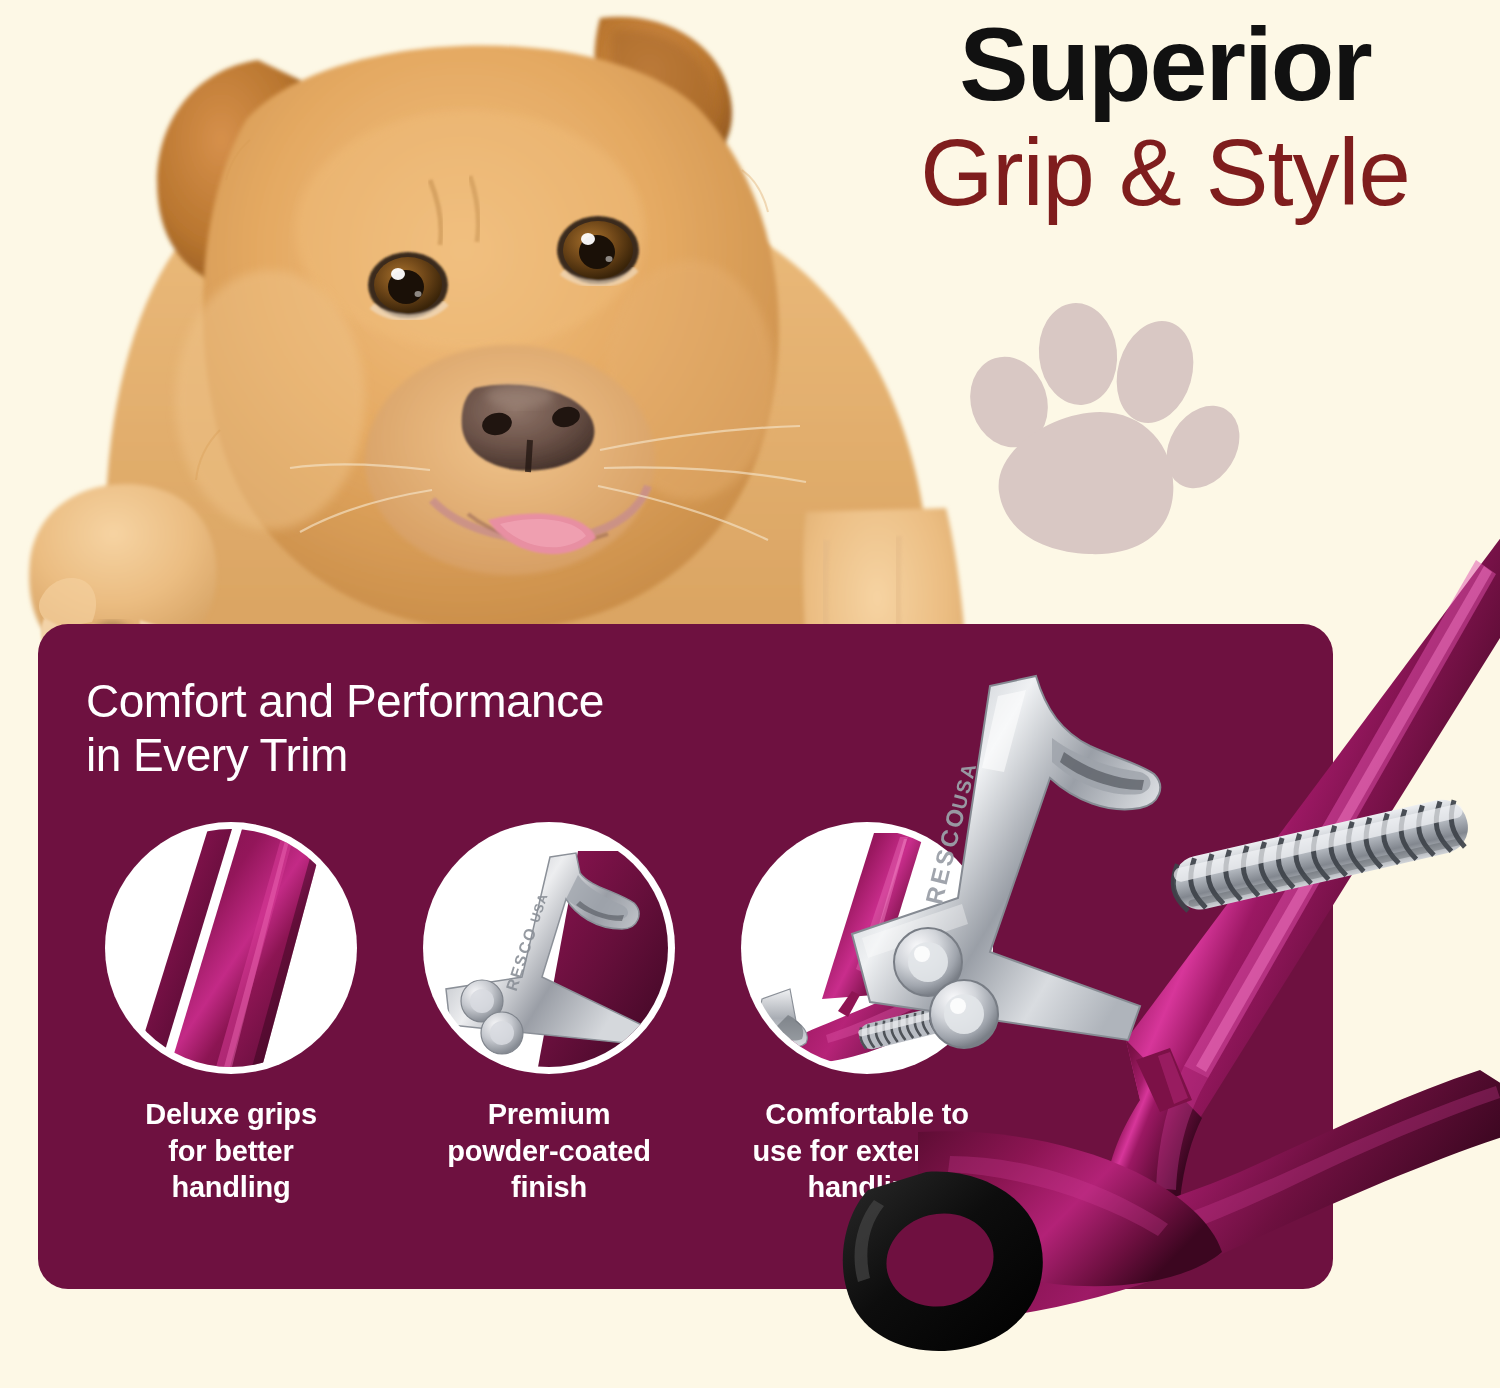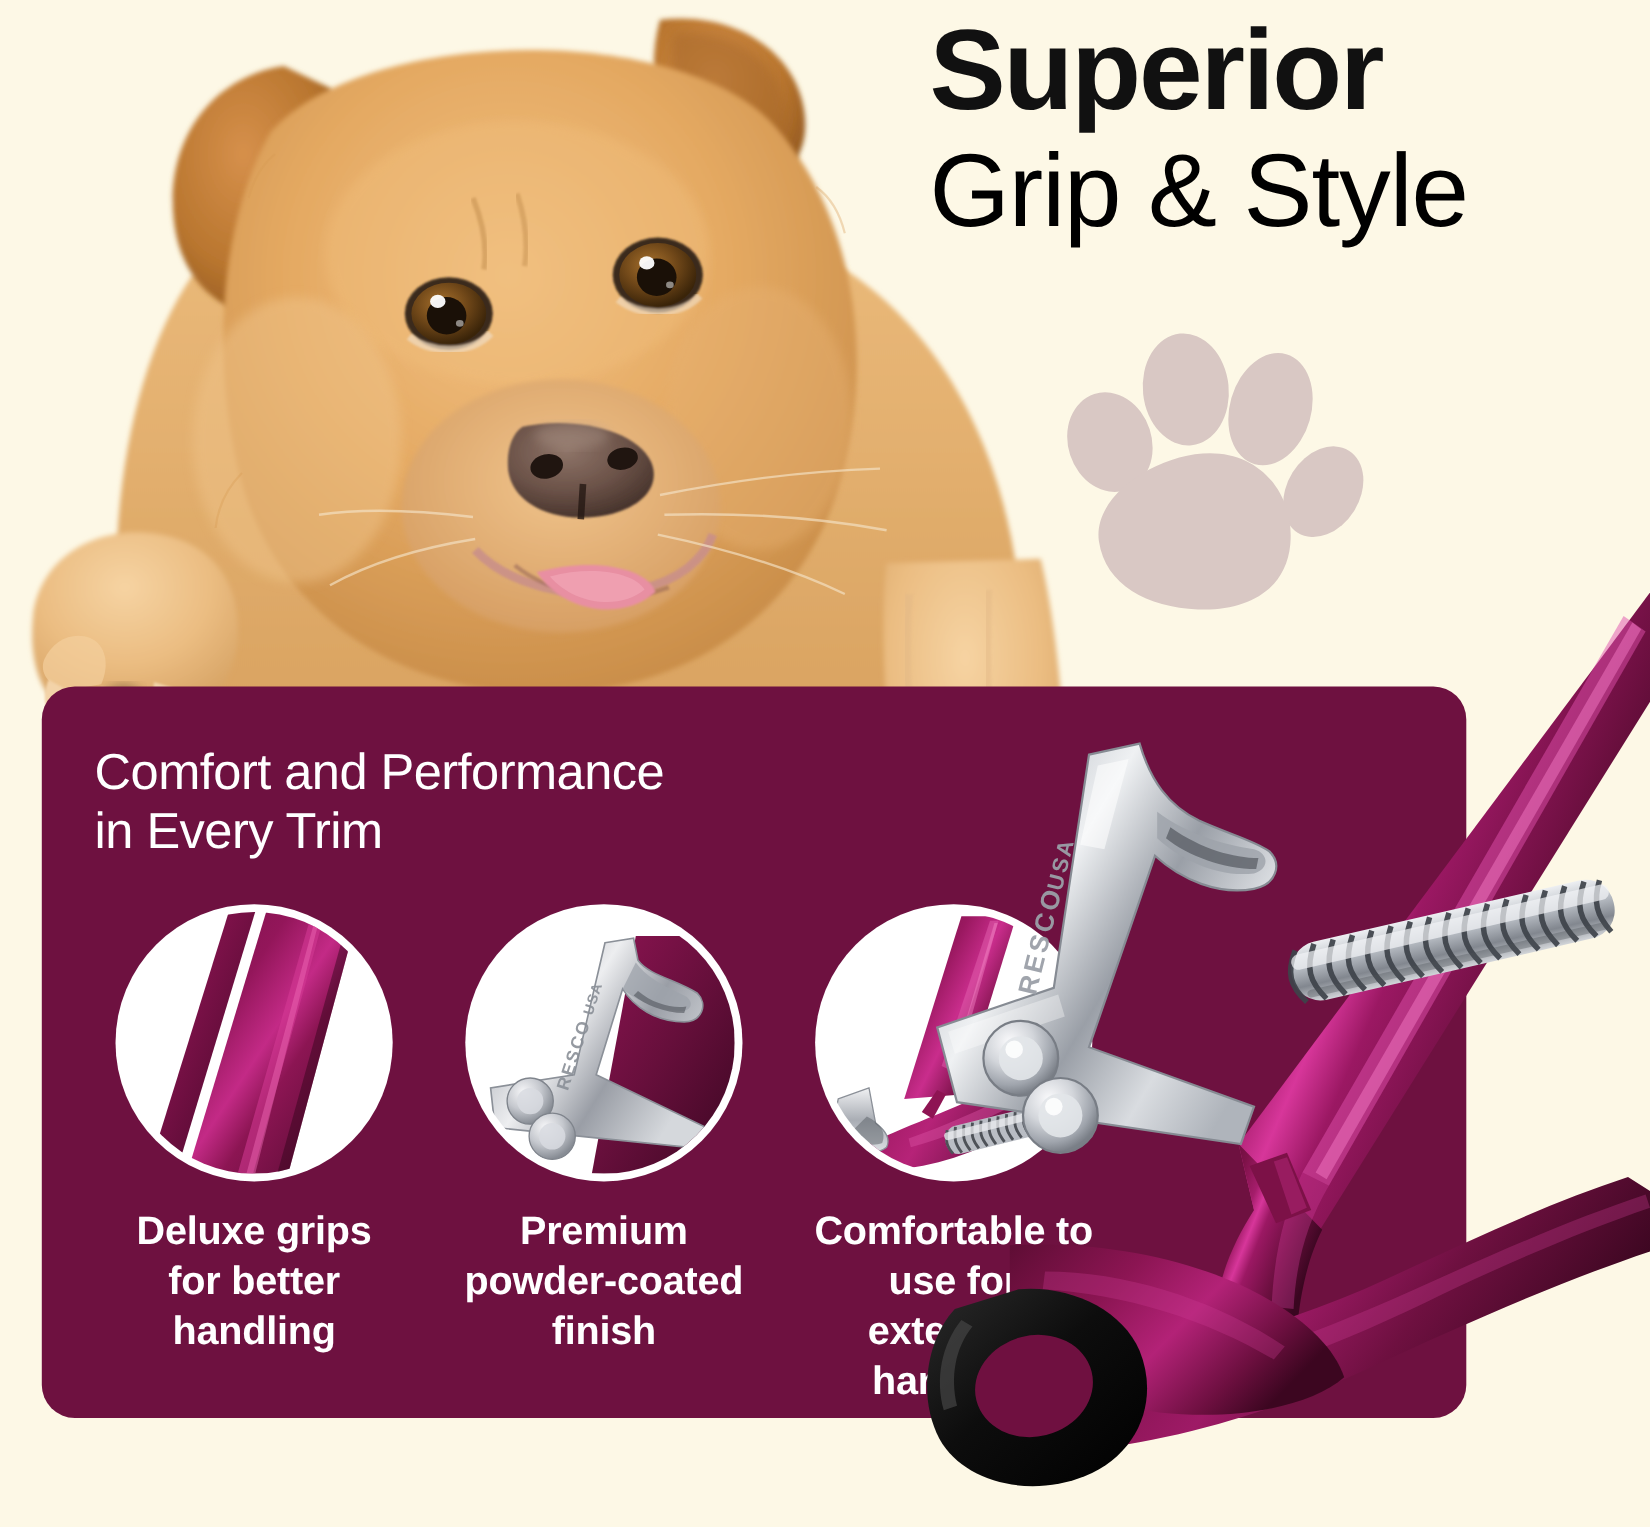--- a/index.html
+++ b/index.html
@@ -23,34 +23,34 @@
     background: #FDF8E6;
     overflow: hidden;
   }
 
   
   .headline-block {
     position: absolute;
     left: 845px;
     top: 8px;
     width: 640px;
-    text-align: left;
+    text-align: center;
   }
   .headline-main {
     font-size: 104px;
     font-weight: bold;
     color: #111111;
     letter-spacing: -2px;
     line-height: 1.08;
     white-space: nowrap;
   }
   .headline-sub {
     font-size: 94px;
     font-weight: 400;
-    color: #000000;
+    color: #7f1d1d;
     letter-spacing: -1px;
     line-height: 1.08;
     margin-top: 2px;
     white-space: nowrap;
   }
 
   
   .paw-print {
     position: absolute;
     left: 965px;
@@ -121,21 +121,21 @@
     width: 100%;
     height: 100%;
     border-radius: 50%;
     overflow: hidden;
     position: relative;
     background: #FFFFFF;
   }
   .feature-caption {
     margin-top: 22px;
     color: #FFFFFF;
-    font-size: 36px;
+    font-size: 29px;
     font-weight: bold;
     line-height: 1.26;
     text-align: center;
     white-space: pre-line;
     letter-spacing: -0.2px;
   }
 
   
   .product-photo {
     position: absolute;

